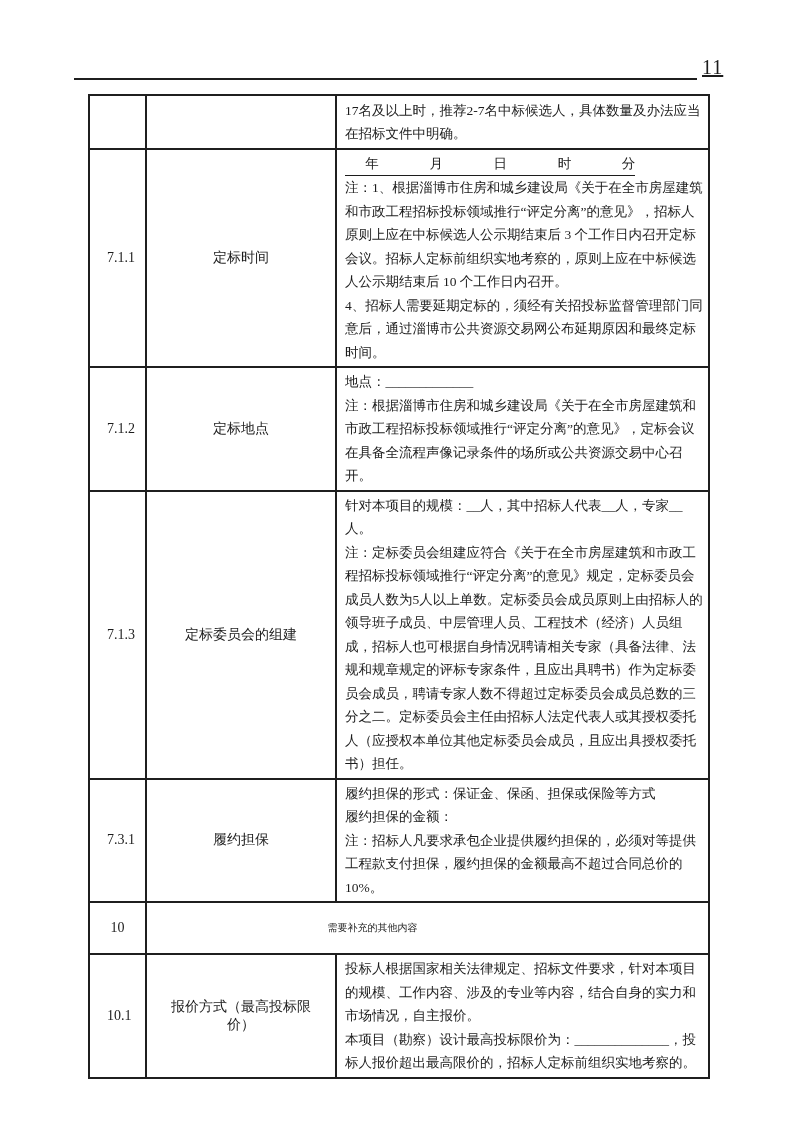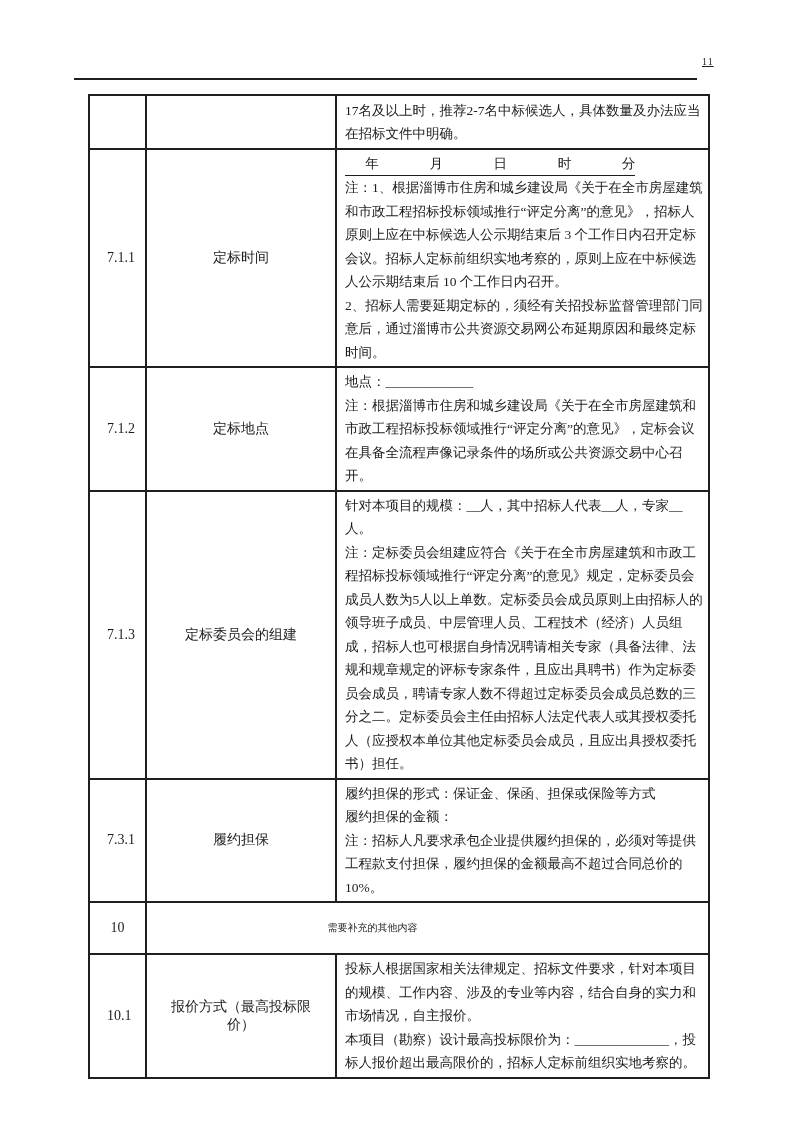--- a/index.html
+++ b/index.html
@@ -2,21 +2,21 @@
 <html><head>
 <meta charset="utf-8">
 <style>
   html,body{margin:0;padding:0;}
   body{
     width:793px;height:1122px;background:#ffffff;position:relative;
     font-family:"Liberation Serif","DejaVu Serif",serif;
     color:#1c1c1c;
   }
   .pagenum{
-    position:absolute;top:56px;left:702px;font-size:10px;
+    position:absolute;top:56px;left:702px;font-size:20px;
     text-decoration:underline;letter-spacing:1px;
   }
   .header-rule{
     position:absolute;top:78px;left:74px;width:623px;height:2px;background:#1f1f1f;
   }
   table.params{
     position:absolute;top:94px;left:88px;width:620px;
     border-collapse:collapse;table-layout:fixed;
   }
   table.params td{
@@ -58,21 +58,21 @@
       <p class="para">17名及以上时，推荐2-7名中标候选人，具体数量及办法应当在招标文件中明确。</p>
     </td>
   </tr>
 
   <tr style="height:212px">
     <td class="cid">7.1.1</td>
     <td class="clabel">定标时间</td>
     <td class="ccontent">
       <p class="para"><span class="dateline">      年               月               日               时               分</span></p>
       <p class="para">注：1、根据淄博市住房和城乡建设局《关于在全市房屋建筑和市政工程招标投标领域推行“评定分离”的意见》，招标人原则上应在中标候选人公示期结束后 3 个工作日内召开定标会议。招标人定标前组织实地考察的，原则上应在中标候选人公示期结束后 10 个工作日内召开。</p>
-      <p class="para">2、招标人需要延期定标的，须经有关招投标监督管理部门同意后，通过淄博市公共资源交易网公布延期原因和最终定标时间。</p>
+      <p class="para">4、招标人需要延期定标的，须经有关招投标监督管理部门同意后，通过淄博市公共资源交易网公布延期原因和最终定标时间。</p>
     </td>
   </tr>
 
   <tr style="height:123px">
     <td class="cid">7.1.2</td>
     <td class="clabel">定标地点</td>
     <td class="ccontent">
       <p class="para">地点：_____________</p>
       <p class="para">注：根据淄博市住房和城乡建设局《关于在全市房屋建筑和市政工程招标投标领域推行“评定分离”的意见》，定标会议在具备全流程声像记录条件的场所或公共资源交易中心召开。</p>
     </td>

